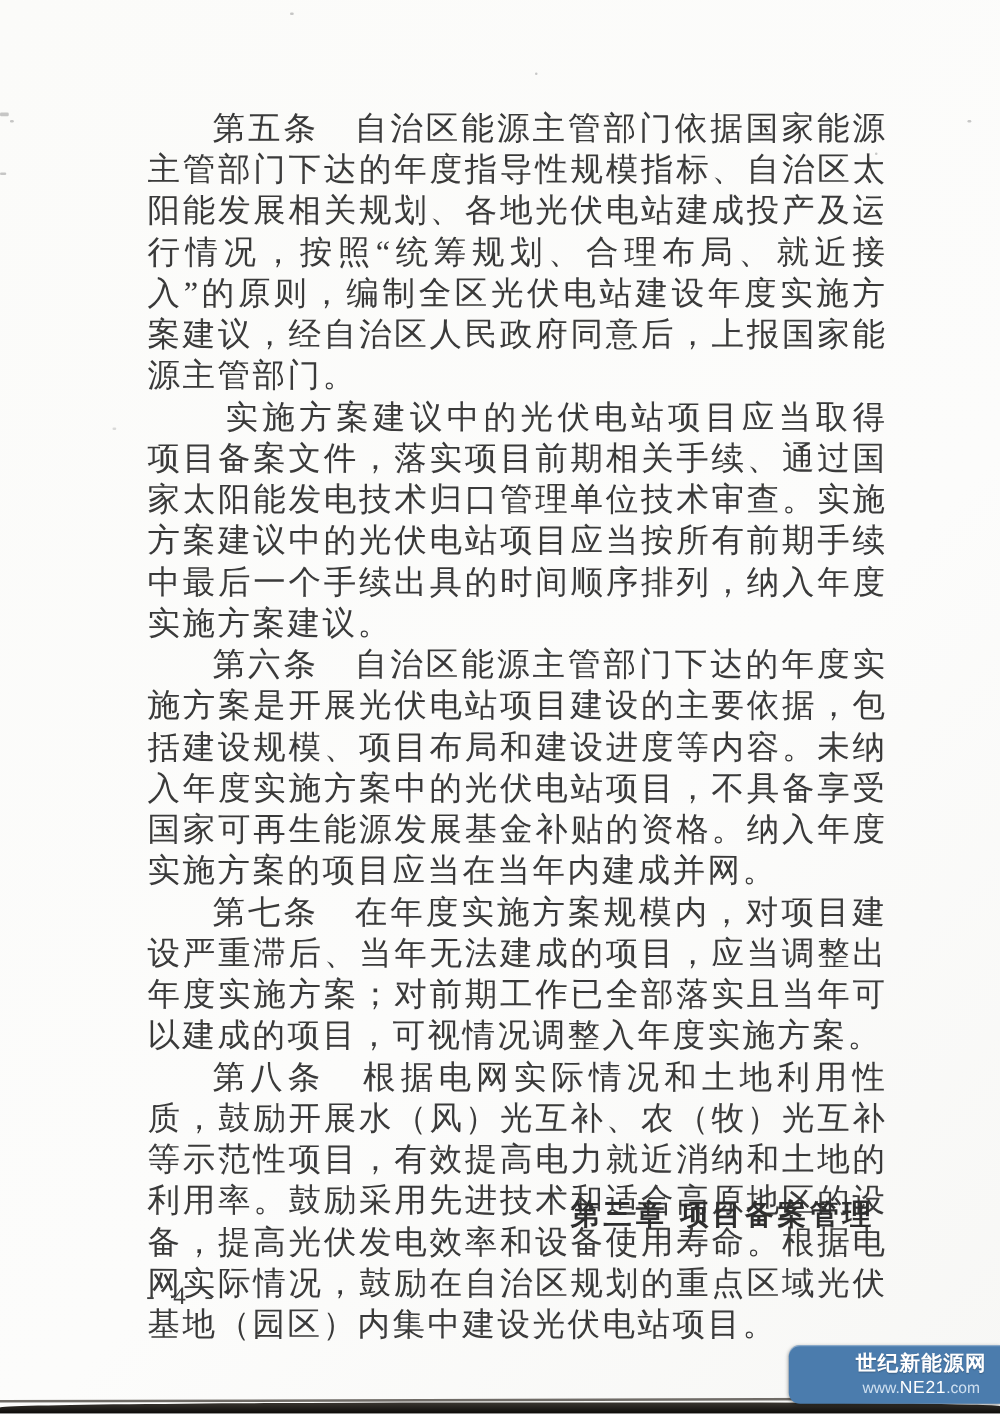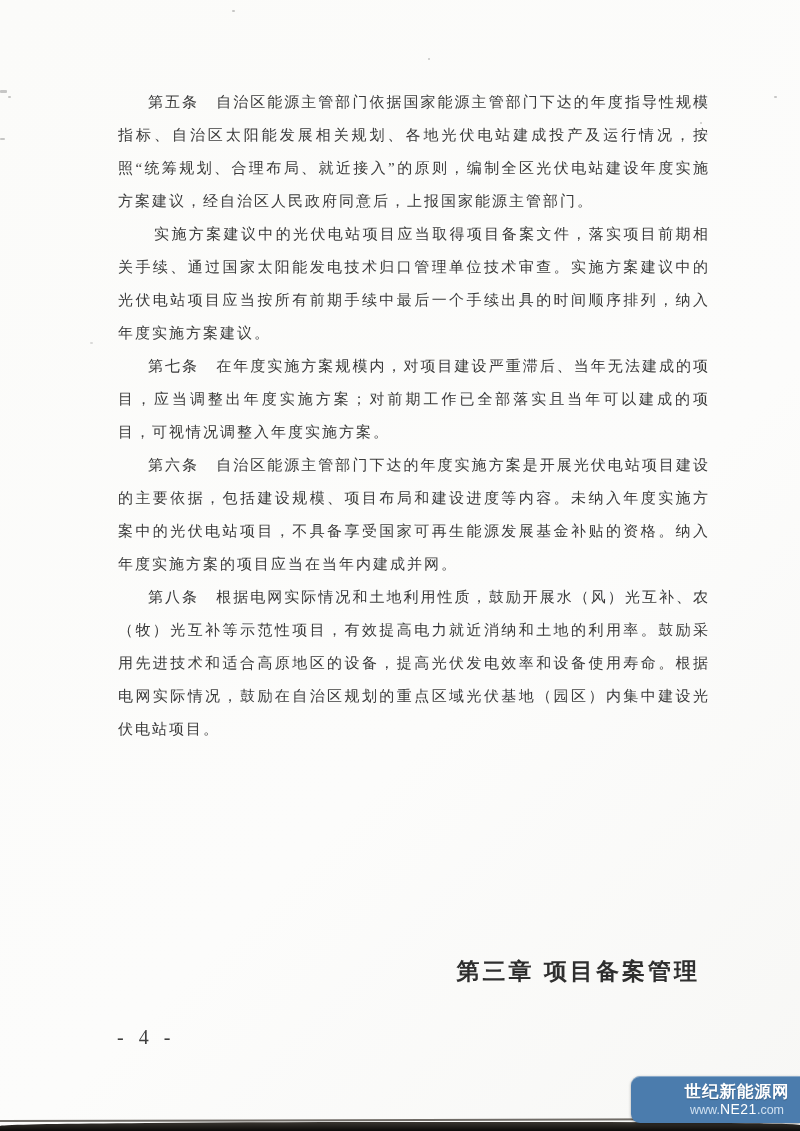--- a/index.html
+++ b/index.html
@@ -4,21 +4,21 @@
 <style>
   html, body { margin:0; padding:0; background:#e9e9e9; }
   .page {
     position:relative; width:800px; height:1131px; margin:0 auto;
     background:linear-gradient(135deg, #fbfbf9 0%, #fcfcfb 60%, #f7f7f5 100%);
     overflow:hidden;
     font-family:"Liberation Serif","DejaVu Serif",serif;
   }
   .text-block {
     position:absolute; left:118px; top:86px; width:592px;
-    color:#3a3a3a; font-size:15px; line-height:33px; letter-spacing:2px;
+    color:#3a3a3a; font-size:26px; line-height:33px; letter-spacing:2px;
     text-align:justify; text-justify:inter-ideograph;
   }
   .text-block p { margin:0; text-indent:2em; }
   .text-block p.deep { text-indent:2.4em; }
   .section-heading {
     position:absolute; top:956px; left:108px; width:592px;
     text-align:right;
     font-family:"Liberation Sans","DejaVu Sans",sans-serif;
     font-weight:bold; font-size:23px; color:#2e2e2e; letter-spacing:3px;
   }
@@ -62,22 +62,22 @@
   .s8 { left:90px;  top:342px; width:3px; height:2px; opacity:.35; }
 </style>
 </head>
 <body>
 
 <div class="page">
 
   <div class="text-block">
     <p>第五条　自治区能源主管部门依据国家能源主管部门下达的年度指导性规模指标、自治区太阳能发展相关规划、各地光伏电站建成投产及运行情况，按照“统筹规划、合理布局、就近接入”的原则，编制全区光伏电站建设年度实施方案建议，经自治区人民政府同意后，上报国家能源主管部门。</p>
     <p class="deep">实施方案建议中的光伏电站项目应当取得项目备案文件，落实项目前期相关手续、通过国家太阳能发电技术归口管理单位技术审查。实施方案建议中的光伏电站项目应当按所有前期手续中最后一个手续出具的时间顺序排列，纳入年度实施方案建议。</p>
+    <p>第六条　自治区能源主管部门下达的年度实施方案是开展光伏电站项目建设的主要依据，包括建设规模、项目布局和建设进度等内容。未纳入年度实施方案中的光伏电站项目，不具备享受国家可再生能源发展基金补贴的资格。纳入年度实施方案的项目应当在当年内建成并网。</p>
     <p>第七条　在年度实施方案规模内，对项目建设严重滞后、当年无法建成的项目，应当调整出年度实施方案；对前期工作已全部落实且当年可以建成的项目，可视情况调整入年度实施方案。</p>
-    <p>第六条　自治区能源主管部门下达的年度实施方案是开展光伏电站项目建设的主要依据，包括建设规模、项目布局和建设进度等内容。未纳入年度实施方案中的光伏电站项目，不具备享受国家可再生能源发展基金补贴的资格。纳入年度实施方案的项目应当在当年内建成并网。</p>
     <p>第八条　根据电网实际情况和土地利用性质，鼓励开展水（风）光互补、农（牧）光互补等示范性项目，有效提高电力就近消纳和土地的利用率。鼓励采用先进技术和适合高原地区的设备，提高光伏发电效率和设备使用寿命。根据电网实际情况，鼓励在自治区规划的重点区域光伏基地（园区）内集中建设光伏电站项目。</p>
   </div>
 
   <div class="section-heading">第三章  项目备案管理</div>
 
   <div class="page-number">- 4 -</div>
 
   <div class="badge">
     <div class="badge-title">世纪新能源网</div>
     <div class="badge-url"><span>www.</span><span class="brand">NE21</span><span>.com</span></div>

